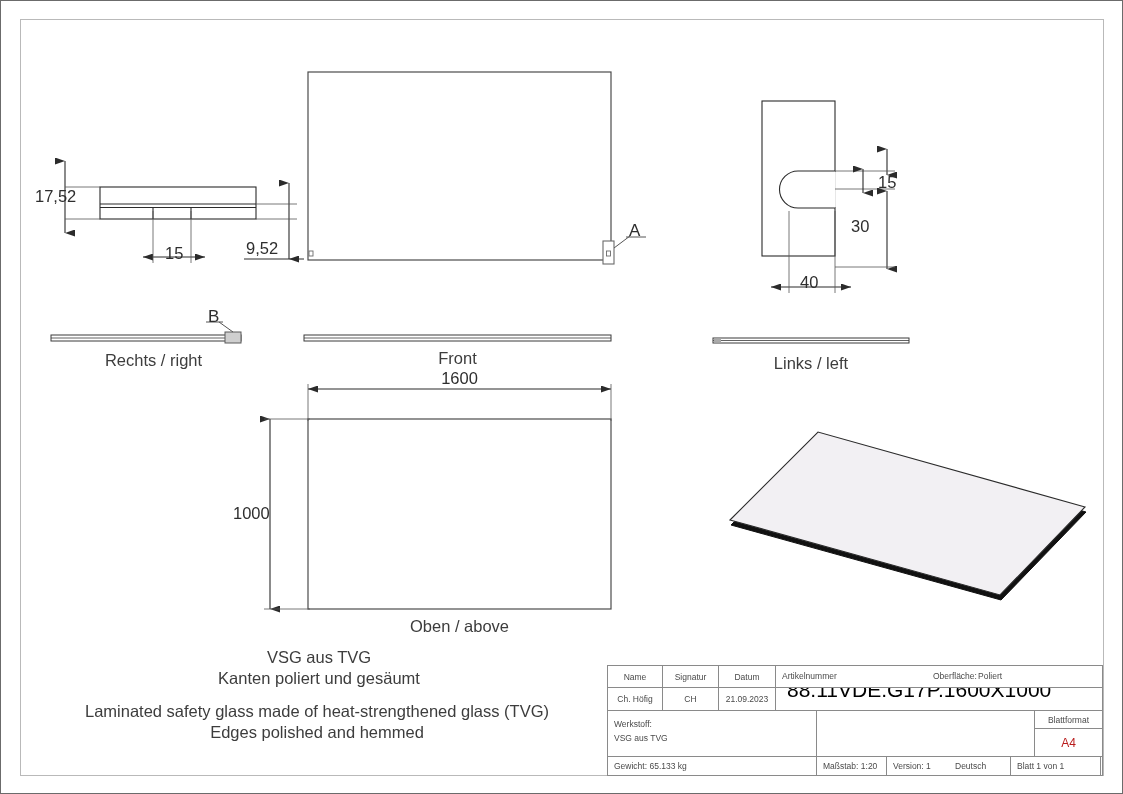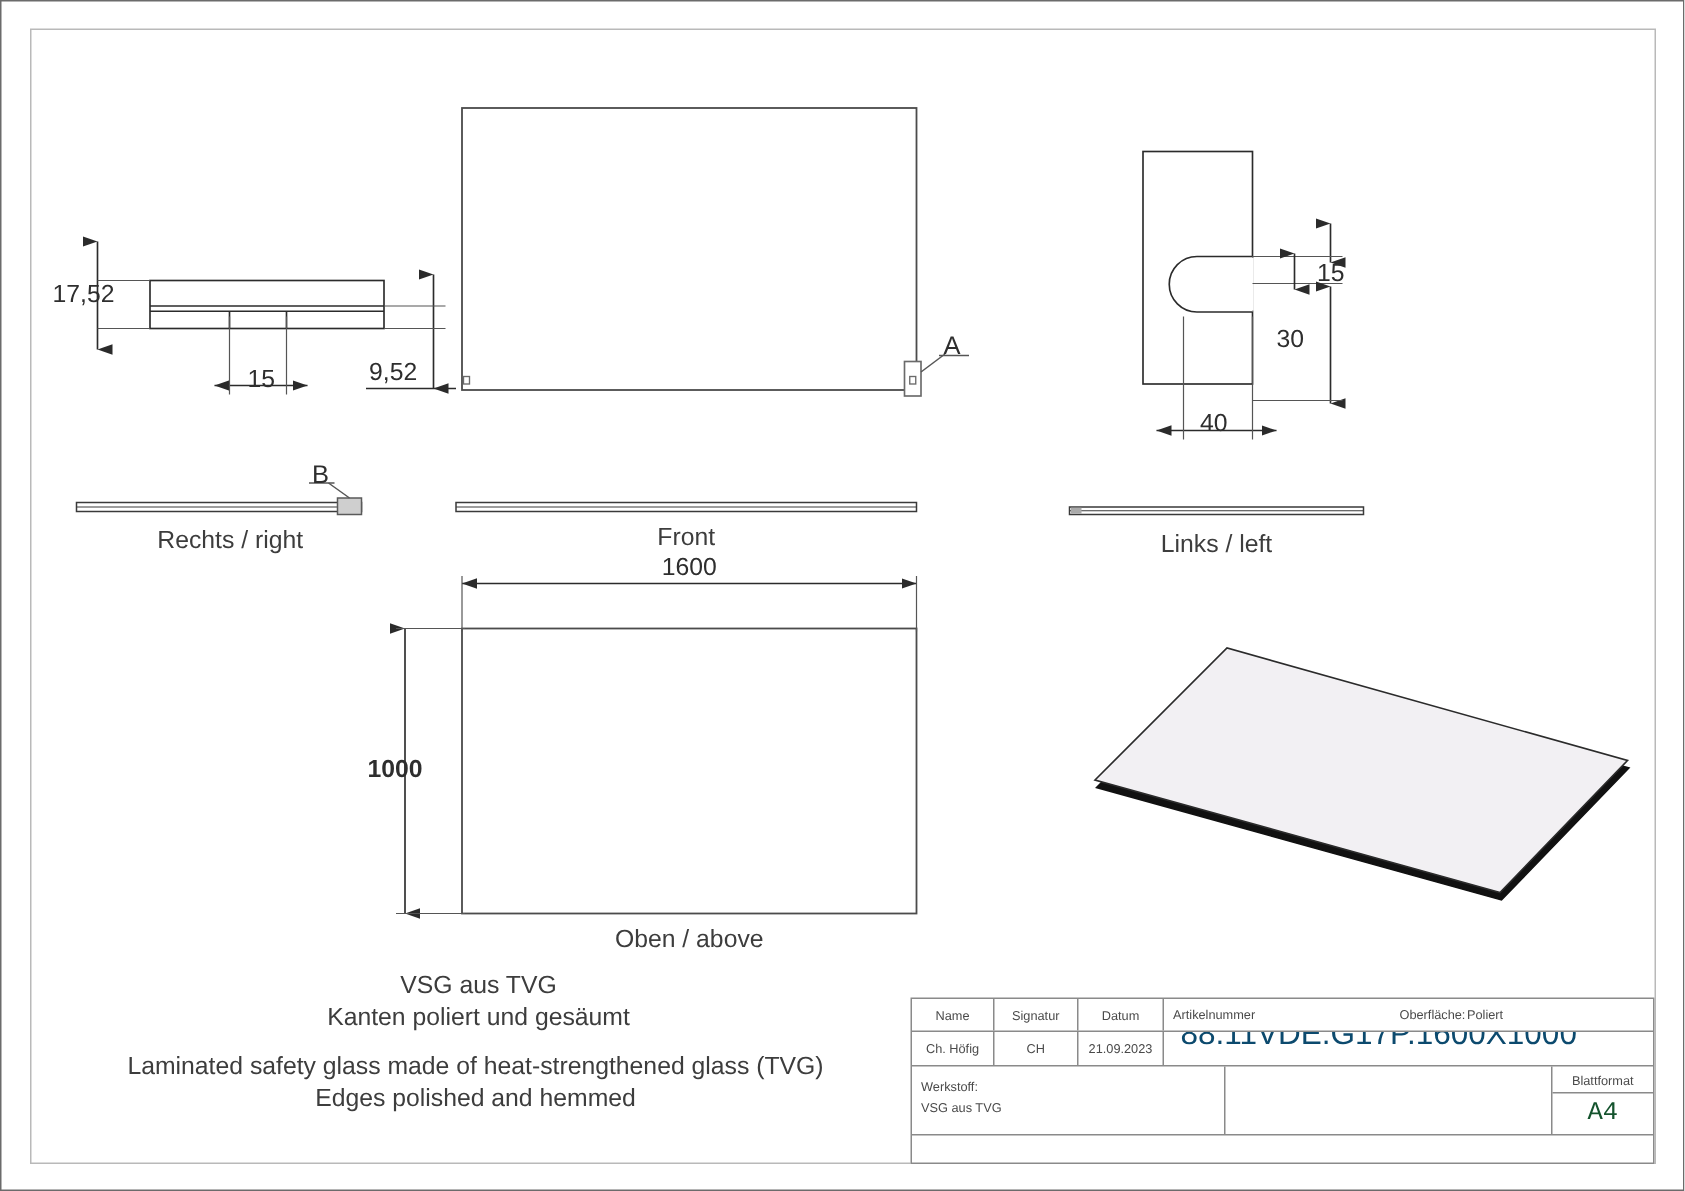--- a/index.html
+++ b/index.html
@@ -102,21 +102,21 @@
   .c-name { width: 55px; }
   .c-sig  { width: 56px; }
   .c-date { width: 57px; }
   .c-art  { flex: 1; }
   .art-head { position: relative; width: 100%; height: 100%; }
   .art-head span { position: absolute; top: 5px; }
   .art-label { left: 6px; }
   .art-surface { left: 118px; margin-left: 39px; }
   #article-number {
     font-size: 21px;
-    color: #0c4a6e;
+    color: #000000;
     letter-spacing: 0px;
     font-family: "Liberation Sans", sans-serif;
   }
   .werkstoff-cell {
     width: 209px;
     border-right: 1px solid #8a8a8a;
     box-sizing: border-box;
     padding: 6px 0 0 6px;
     line-height: 1.7;
   }
@@ -133,23 +133,22 @@
     align-items: center;
     justify-content: center;
     border-bottom: 1px solid #8a8a8a;
     box-sizing: border-box;
   }
   .fmt-val {
     flex: 1;
     display: flex;
     align-items: center;
     justify-content: center;
-    font-size: 17px;
-    color: #14532d;
-    font-family: Liberation Mono, monospace;
+    font-size: 12px;
+    color: #b91c1c;
   }
   .c-weight { width: 209px; }
   .c-scale  { width: 70px; }
   .c-ver    { width: 62px; }
   .c-lang   { width: 62px; }
   .c-sheet  { width: 90px; }
   .c-tail   { flex: 1; }
 </style>
 </head>
 <body>
@@ -292,21 +291,21 @@
   <div class="lbl dim-text" style="left:245px; top:238px;">9,52</div>
 
   <div class="lbl dim-text" style="left:877px; top:172px;">15</div>
 
   <div class="lbl dim-text" style="left:850px; top:216px;">30</div>
 
   <div class="lbl dim-text" style="left:799px; top:272px;">40</div>
 
   <div class="lbl dim-text" style="left:307px; top:368px; width:303px; text-align:center;">1600</div>
 
-  <div class="lbl dim-text" style="left:244px; top:503px;font-weight:bold;">1000</div>
+  <div class="lbl dim-text" style="left:232px; top:503px;">1000</div>
 
   <div class="note-block" style="left:64px; top:646px; width:508px;">
     <div>VSG aus TVG</div>
     <div>Kanten poliert und gesäumt</div>
   </div>
 
   <div class="note-block" style="left:22px; top:700px; width:588px;">
     <div>Laminated safety glass made of heat-strengthened glass (TVG)</div>
     <div>Edges polished and hemmed</div>
   </div>
@@ -340,16 +339,24 @@
         <div>Werkstoff:</div>
         <div>VSG aus TVG</div>
       </div>
       <div class="blank-cell"></div>
       <div class="fmt-col">
         <div class="fmt-head">Blattformat</div>
         <div class="fmt-val">A4</div>
       </div>
     </div>
 
+    <div class="row" id="tb-row4">
+      <div class="cell c-weight lft">Gewicht: 65.133 kg</div>
+      <div class="cell c-scale lft">Maßstab: 1:20</div>
+      <div class="cell c-ver lft nobdr">Version: 1</div>
+      <div class="cell c-lang lft">Deutsch</div>
+      <div class="cell c-sheet lft">Blatt 1 von 1</div>
+      <div class="cell c-tail nobdr"></div>
+    </div>
 
   </div>
 
 </div>
 
 </body></html>

